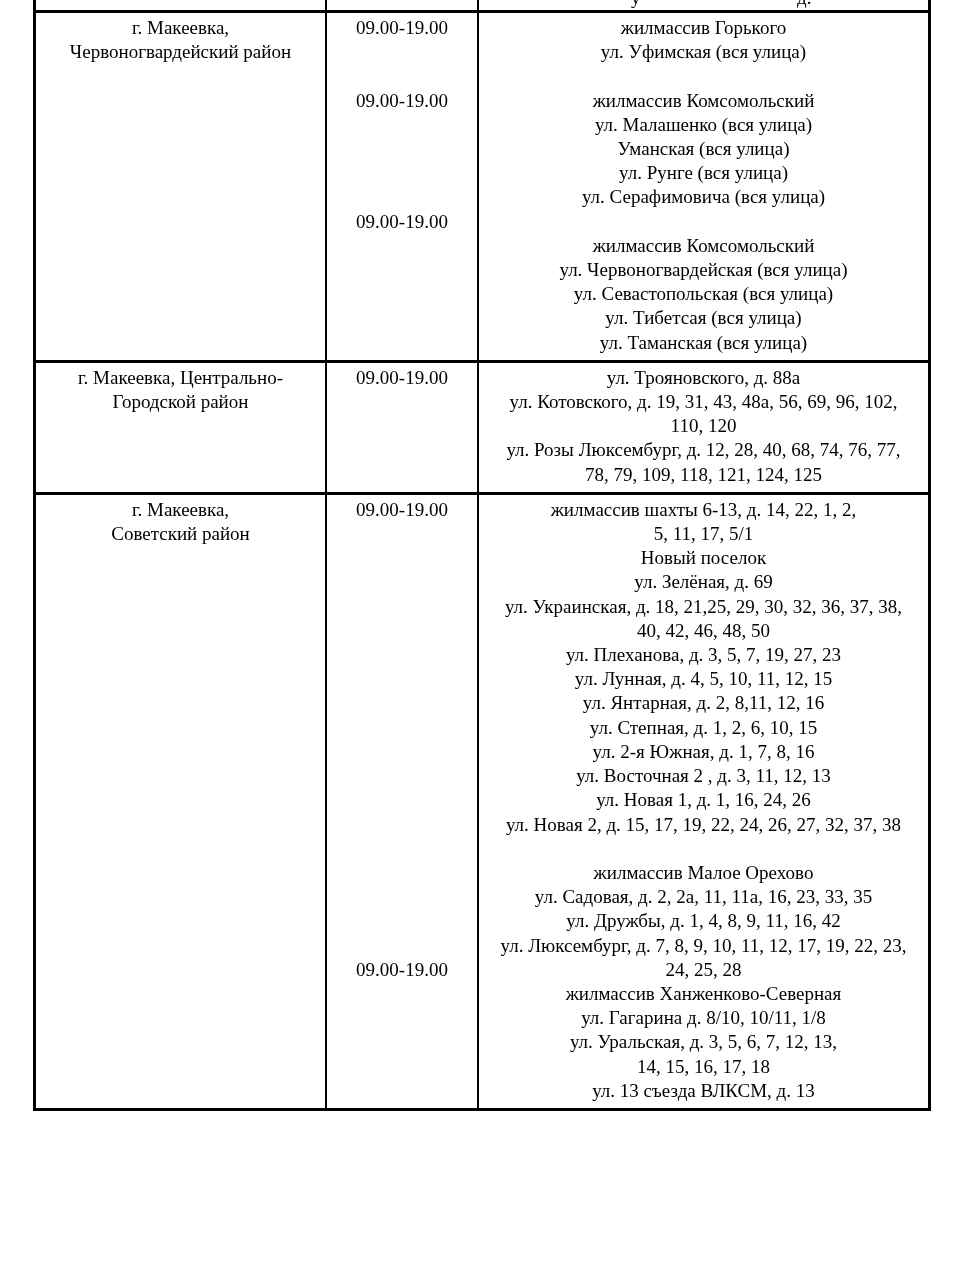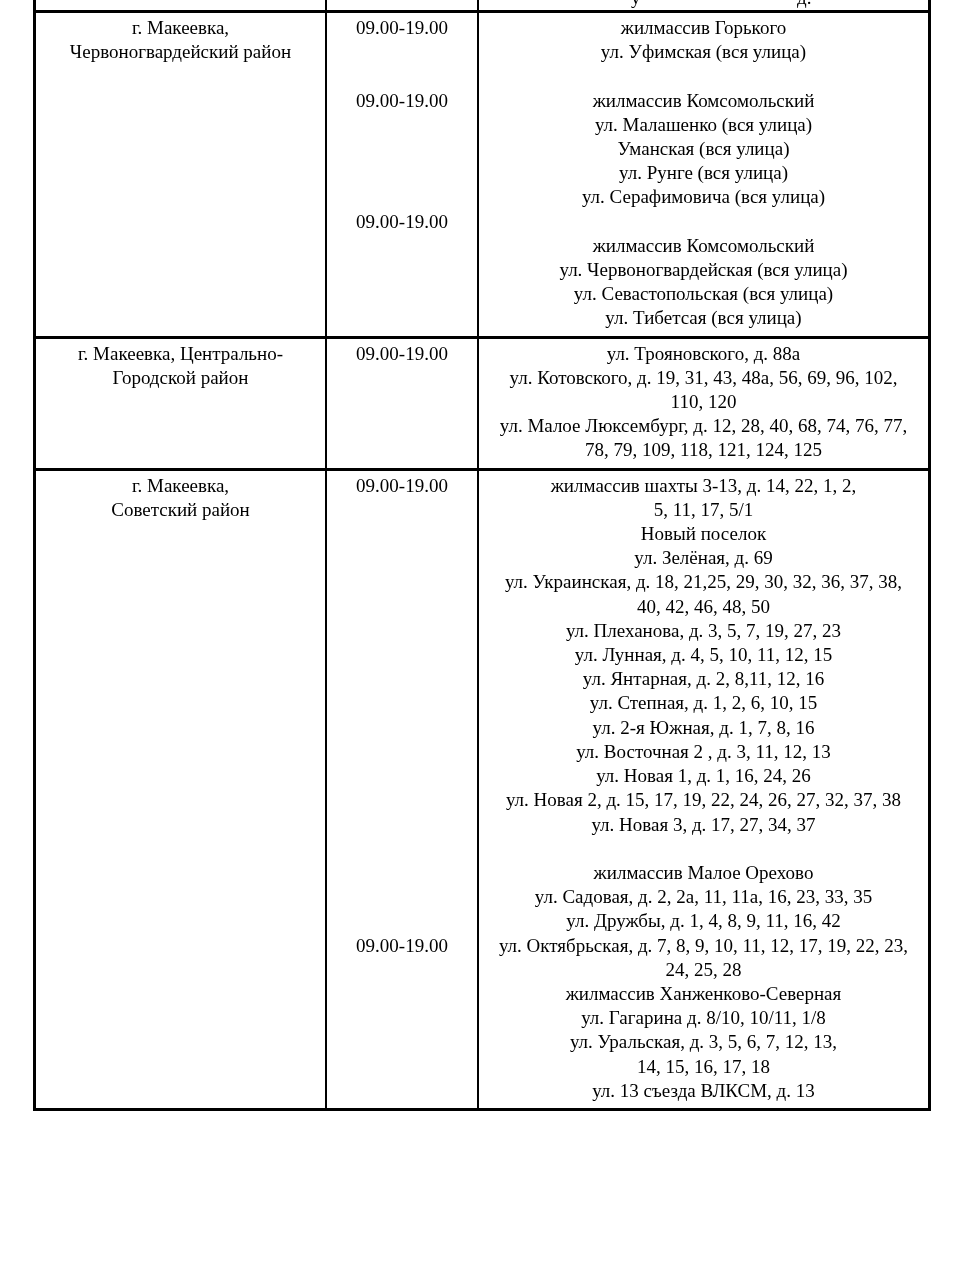--- a/index.html
+++ b/index.html
@@ -103,35 +103,36 @@
           <div class="line">жилмассив Комсомольский</div>
           <div class="line">ул. Малашенко (вся улица)</div>
           <div class="line">Уманская (вся улица)</div>
           <div class="line">ул. Рунге (вся улица)</div>
           <div class="line">ул. Серафимовича (вся улица)</div>
           <div class="line">&nbsp;</div>
           <div class="line">жилмассив Комсомольский</div>
           <div class="line">ул. Червоногвардейская (вся улица)</div>
           <div class="line">ул. Севастопольская (вся улица)</div>
           <div class="line">ул. Тибетсая (вся улица)</div>
+          <div class="line">ул. Таманская (вся улица)</div>
         </div>
       </div>
       <div class="row bt">
         <div class="cell c1">
           <div class="line">г. Макеевка, Центрально-</div>
           <div class="line">Городской район</div>
         </div>
         <div class="cell c2">
           <div class="line">09.00-19.00</div>
         </div>
         <div class="cell c3">
           <div class="line">ул. Трояновского, д. 88а</div>
           <div class="line">ул. Котовского, д. 19, 31, 43, 48а, 56, 69, 96, 102,</div>
           <div class="line">110, 120</div>
-          <div class="line">ул. Малое Люксембург, д. 12, 28, 40, 68, 74, 76, 77,</div>
+          <div class="line">ул. Розы Люксембург, д. 12, 28, 40, 68, 74, 76, 77,</div>
           <div class="line">78, 79, 109, 118, 121, 124, 125</div>
         </div>
       </div>
       <div class="row bt">
         <div class="cell c1">
           <div class="line">г. Макеевка,</div>
           <div class="line">Советский район</div>
         </div>
         <div class="cell c2">
           <div class="line">09.00-19.00</div>
@@ -149,40 +150,39 @@
           <div class="line">&nbsp;</div>
           <div class="line">&nbsp;</div>
           <div class="line">&nbsp;</div>
           <div class="line">&nbsp;</div>
           <div class="line">&nbsp;</div>
           <div class="line">&nbsp;</div>
           <div class="line">&nbsp;</div>
           <div class="line">09.00-19.00</div>
         </div>
         <div class="cell c3">
-          <div class="line">жилмассив шахты 3-13, д. 14, 22, 1, 2,</div>
+          <div class="line">жилмассив шахты 6-13, д. 14, 22, 1, 2,</div>
           <div class="line">5, 11, 17, 5/1</div>
           <div class="line">Новый поселок</div>
           <div class="line">ул. Зелёная, д. 69</div>
           <div class="line">ул. Украинская, д. 18, 21,25, 29, 30, 32, 36, 37, 38,</div>
           <div class="line">40, 42, 46, 48, 50</div>
           <div class="line">ул. Плеханова, д. 3, 5, 7, 19, 27, 23</div>
           <div class="line">ул. Лунная, д. 4, 5, 10, 11, 12, 15</div>
           <div class="line">ул. Янтарная, д. 2, 8,11, 12, 16</div>
           <div class="line">ул. Степная, д. 1, 2, 6, 10, 15</div>
           <div class="line">ул. 2-я Южная, д. 1, 7, 8, 16</div>
           <div class="line">ул. Восточная 2 , д. 3, 11, 12, 13</div>
           <div class="line">ул. Новая 1, д. 1, 16, 24, 26</div>
           <div class="line">ул. Новая 2, д. 15, 17, 19, 22, 24, 26, 27, 32, 37, 38</div>
-          <div class="line">ул. Новая 3, д. 17, 27, 34, 37</div>
           <div class="line">&nbsp;</div>
           <div class="line">жилмассив Малое Орехово</div>
           <div class="line">ул. Садовая, д. 2, 2а, 11, 11а, 16, 23, 33, 35</div>
           <div class="line">ул. Дружбы, д. 1, 4, 8, 9, 11, 16, 42</div>
-          <div class="line">ул. Октябрьская, д. 7, 8, 9, 10, 11, 12, 17, 19, 22, 23,</div>
+          <div class="line">ул. Люксембург, д. 7, 8, 9, 10, 11, 12, 17, 19, 22, 23,</div>
           <div class="line">24, 25, 28</div>
           <div class="line">жилмассив Ханженково-Северная</div>
           <div class="line">ул. Гагарина д. 8/10, 10/11, 1/8</div>
           <div class="line">ул. Уральская, д. 3, 5, 6, 7, 12, 13,</div>
           <div class="line">14, 15, 16, 17, 18</div>
           <div class="line">ул. 13 съезда ВЛКСМ, д. 13</div>
         </div>
       </div>
     </div>
 </div>

